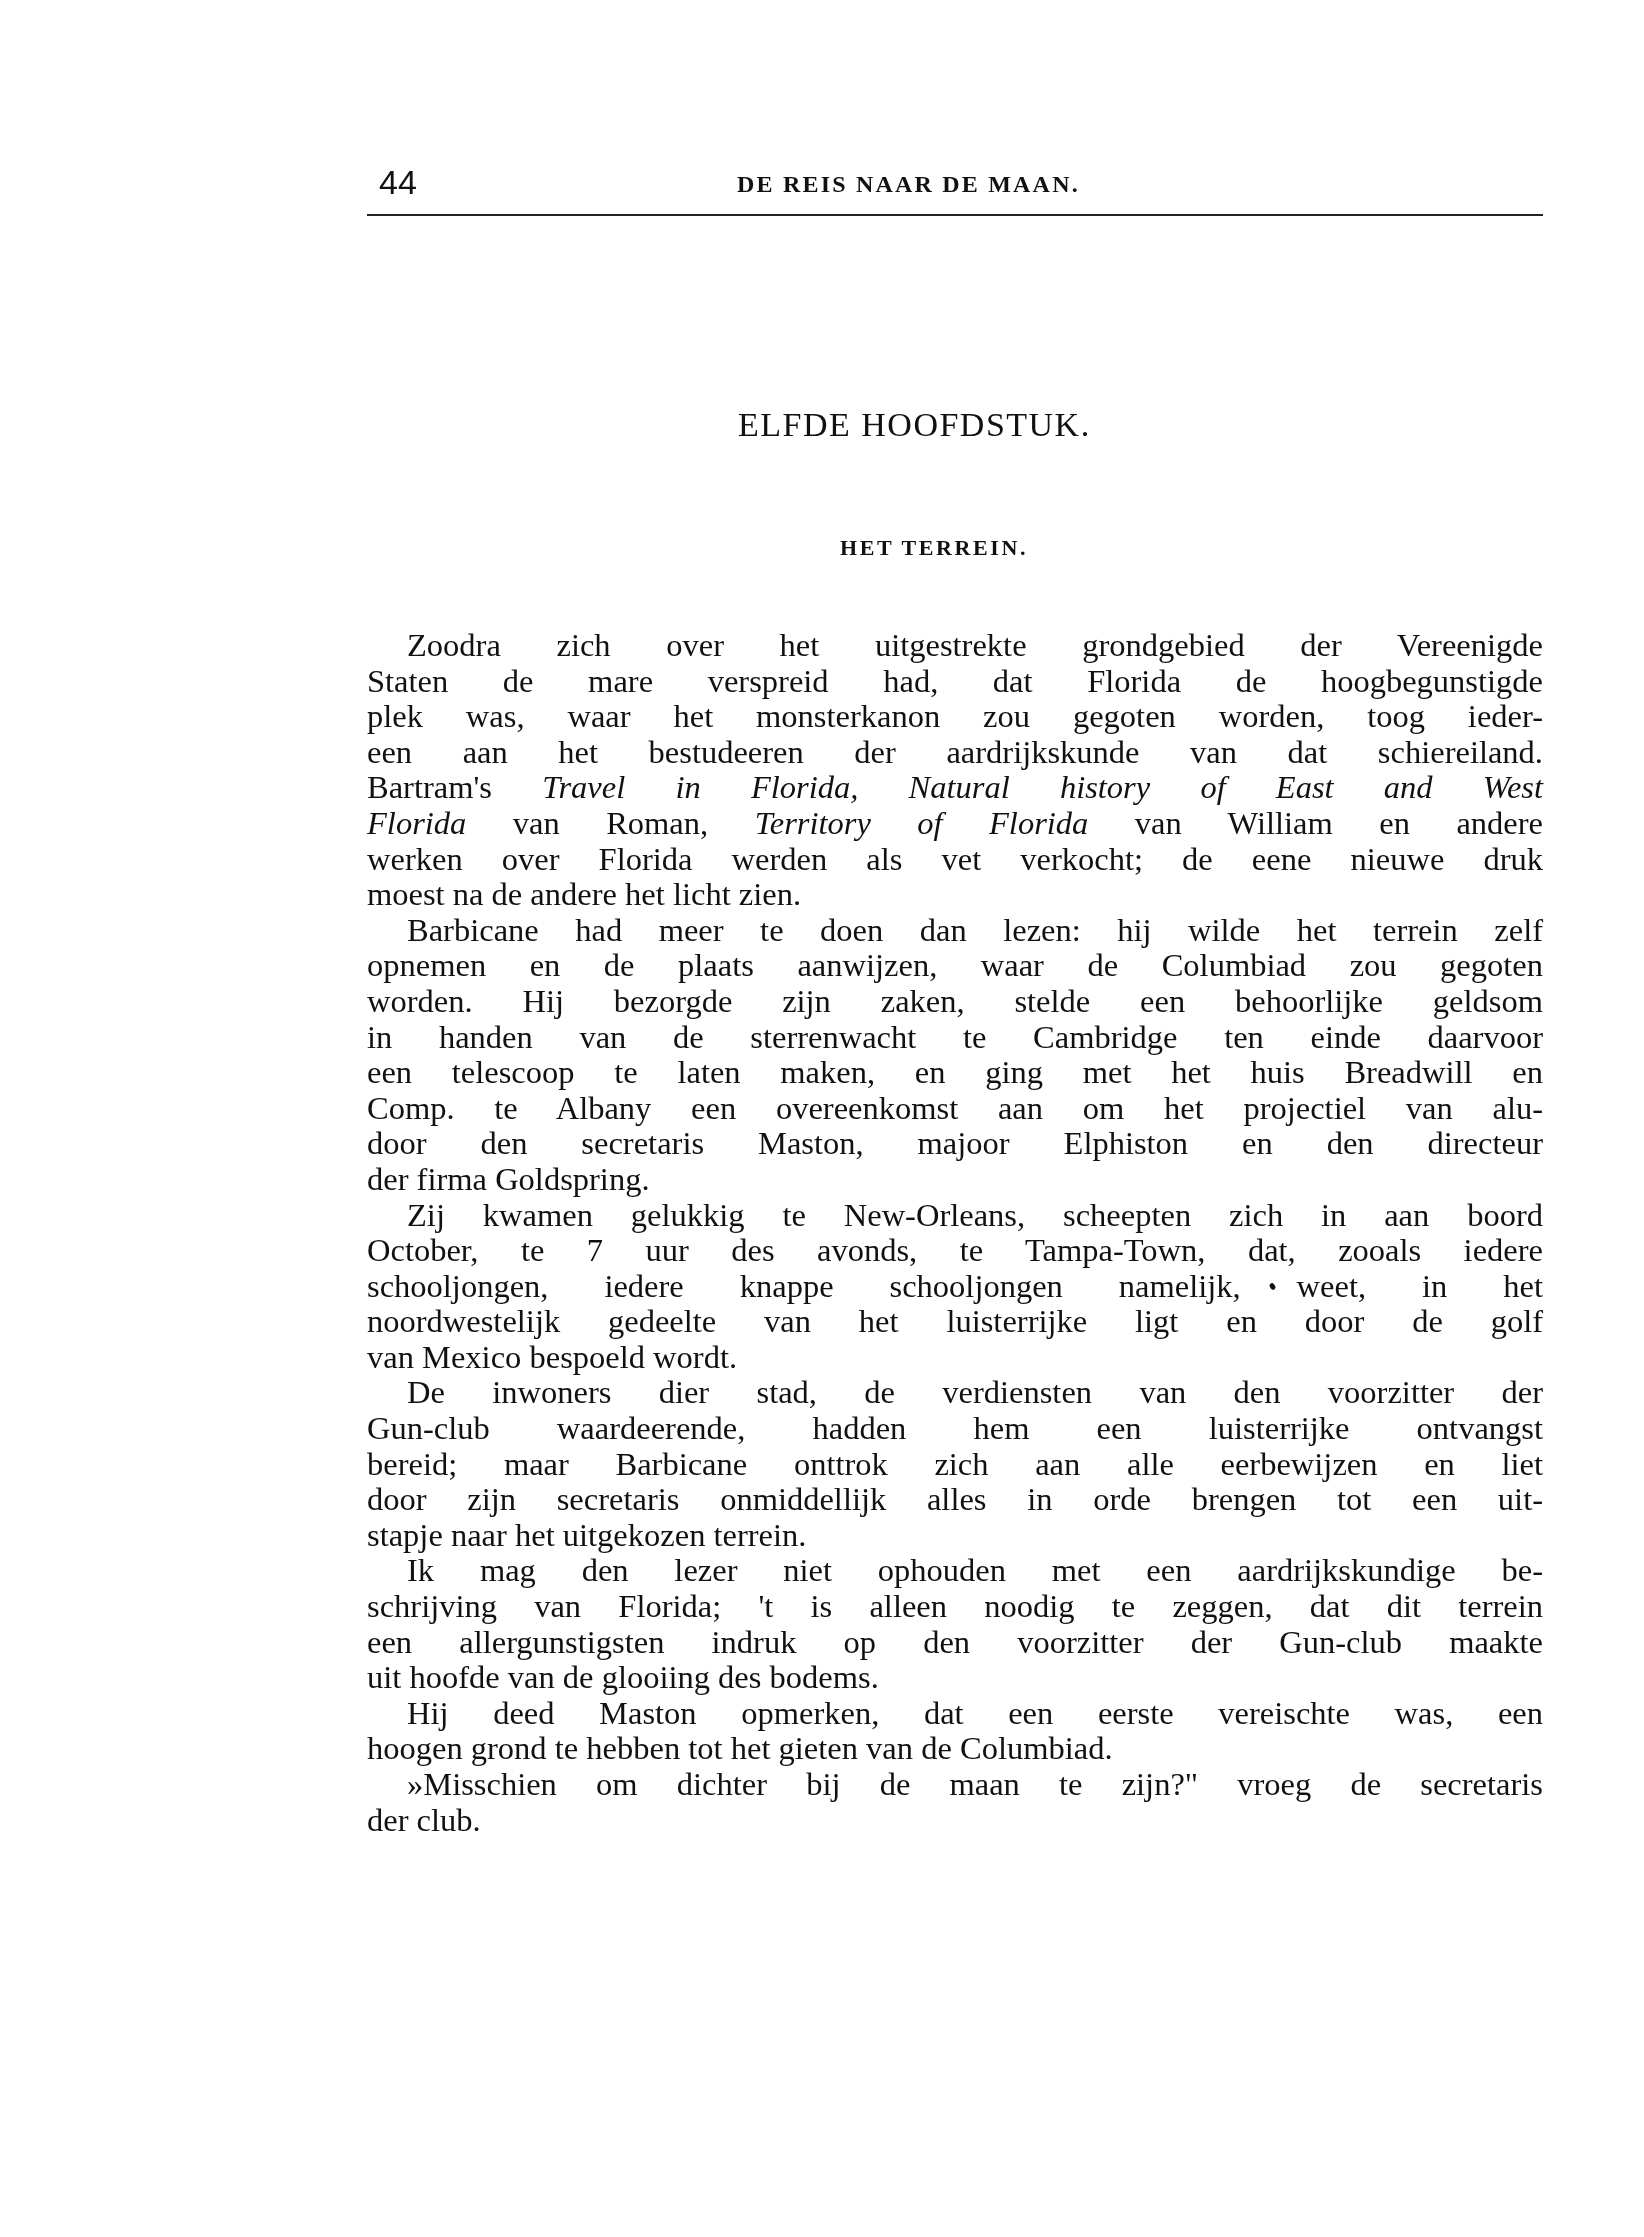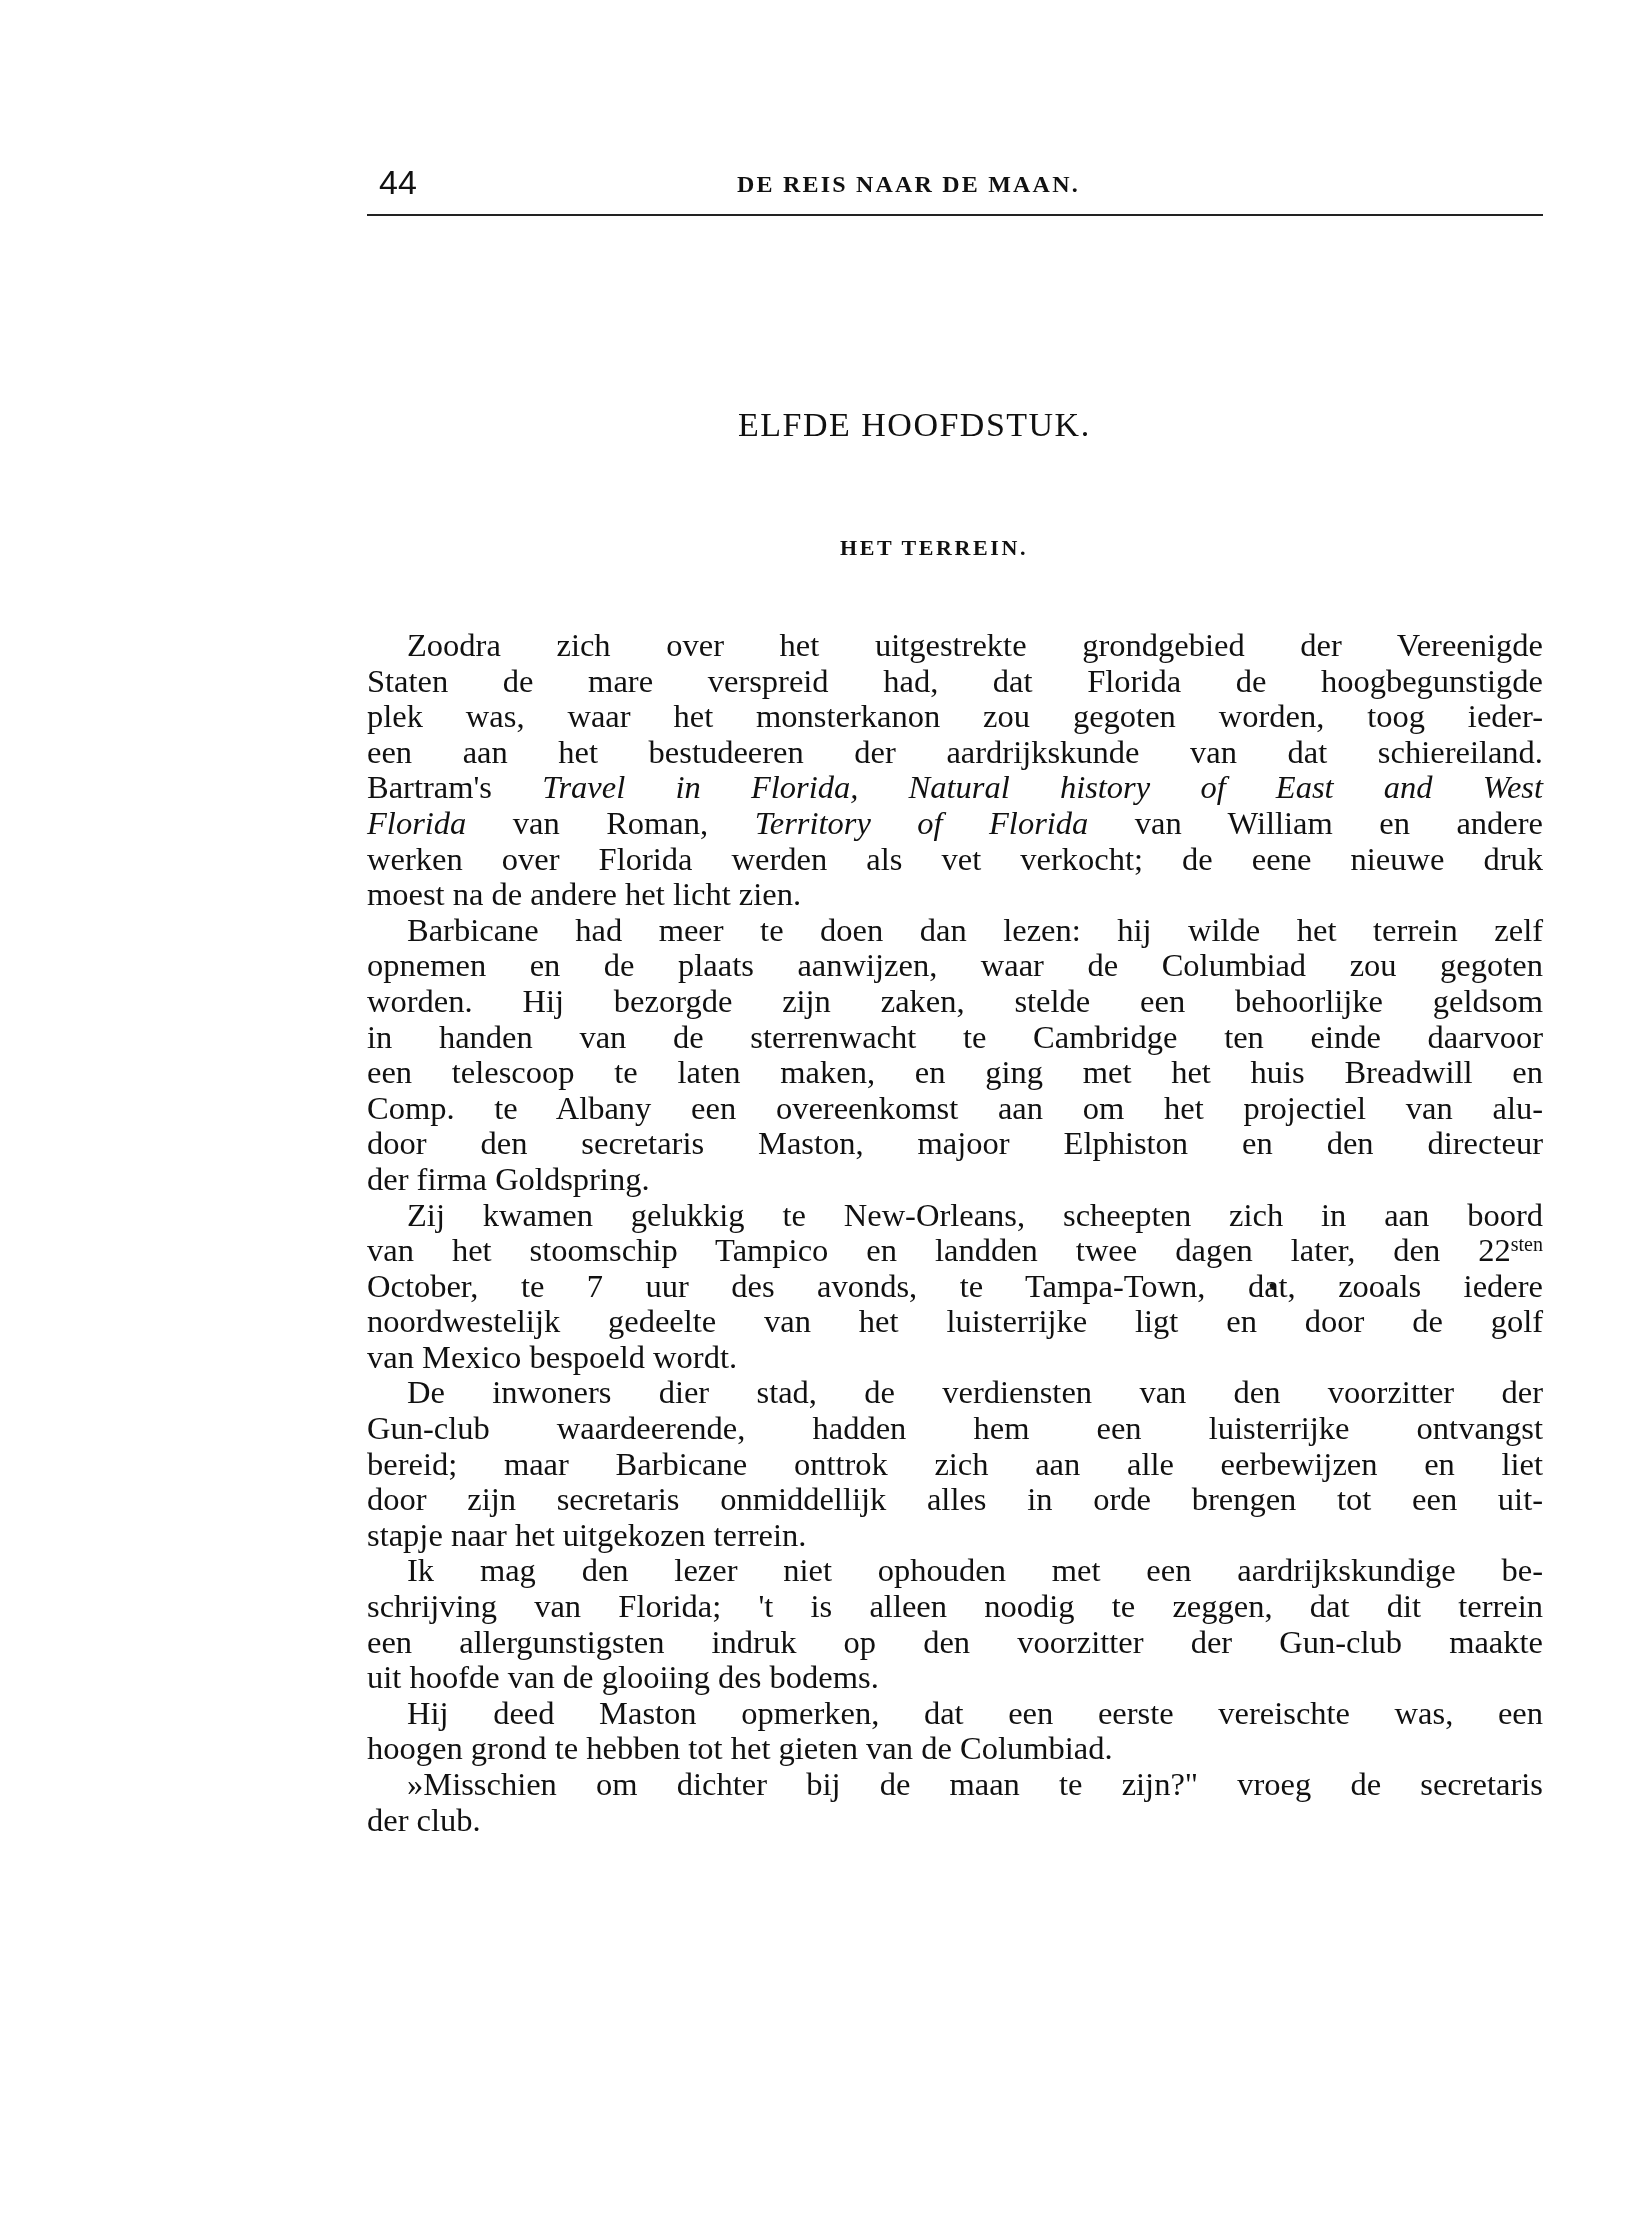--- a/index.html
+++ b/index.html
@@ -48,22 +48,22 @@
         <span class="line">opnemen en de plaats aanwijzen, waar de Columbiad zou gegoten</span>
         <span class="line">worden. Hij bezorgde zijn zaken, stelde een behoorlijke geldsom</span>
         <span class="line">in handen van de sterrenwacht te Cambridge ten einde daarvoor</span>
         <span class="line">een telescoop te laten maken, en ging met het huis Breadwill en</span>
         <span class="line">Comp. te Albany een overeenkomst aan om het projectiel van alu-</span>
         <span class="line">door den secretaris Maston, majoor Elphiston en den directeur</span>
         <span class="line last">der firma Goldspring.</span>
       </div>
       <div>
         <span class="line indent">Zij kwamen gelukkig te New-Orleans, scheepten zich in aan boord</span>
-        <span class="line">van het stoomschip Tampico en landden twee dagen later, den 22<sup class="small">sten</sup></span>
         <span class="line">October, te 7 uur des avonds, te Tampa-Town, dat, zooals iedere</span>
+        <span class="line">schooljongen, iedere knappe schooljongen namelijk, weet, in het</span>
         <span class="line">noordwestelijk gedeelte van het luisterrijke ligt en door de golf</span>
         <span class="line last">van Mexico bespoeld wordt.</span>
       </div>
       <div>
         <span class="line indent">De inwoners dier stad, de verdiensten van den voorzitter der</span>
         <span class="line">Gun-club waardeerende, hadden hem een luisterrijke ontvangst</span>
         <span class="line">bereid; maar Barbicane onttrok zich aan alle eerbewijzen en liet</span>
         <span class="line">door zijn secretaris onmiddellijk alles in orde brengen tot een uit-</span>
         <span class="line last">stapje naar het uitgekozen terrein.</span>
       </div>

